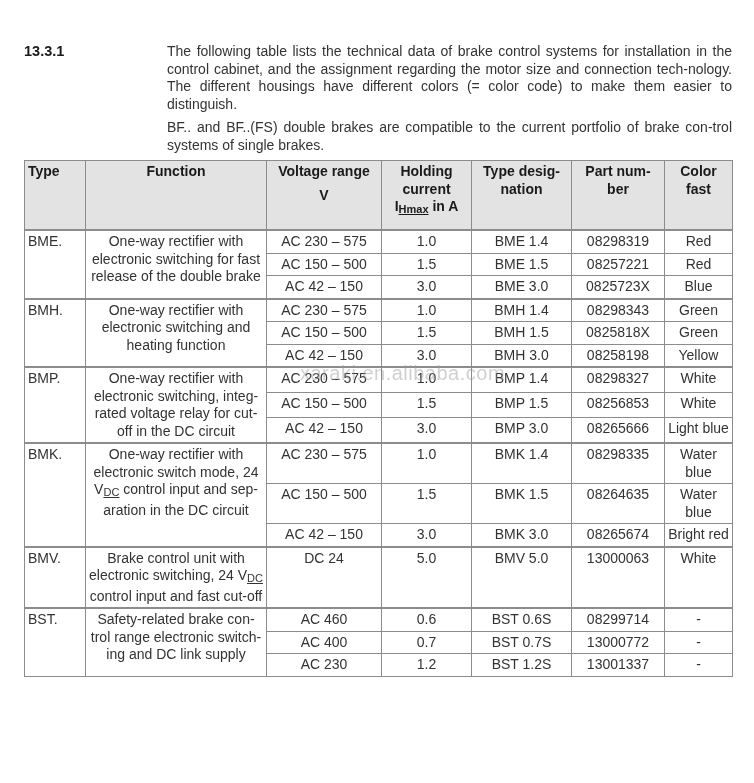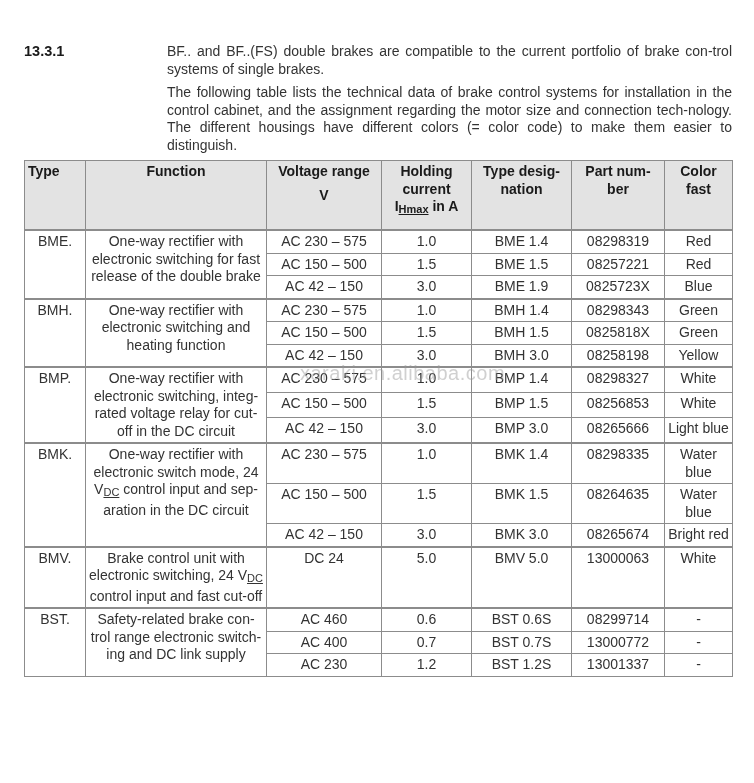--- a/index.html
+++ b/index.html
@@ -34,39 +34,39 @@
   table.spec th, table.spec td {
     border: 1px solid #8c8c8c; padding: 2px 3px; vertical-align: top;
     line-height: 17.5px;
   }
   table.spec th {
     background: #e3e3e3; font-weight: bold; color: #1a1a1a; text-align: center;
     height: 64px; 
   }
   table.spec th.left { text-align: left; }
   table.spec td { text-align: center; }
-  table.spec td.type { text-align: center; }
+  table.spec td.type { text-align: left; }
   table.spec tr.grp-top td { border-top: 2px solid #8c8c8c; }
   sub { font-size: 11px; vertical-align: -2px; text-decoration: underline; }
   .watermark {
     position: absolute; left: 300px; top: 362px;
     font-size: 20px; color: rgba(150,150,150,0.45); letter-spacing: 0.5px;
     pointer-events: none;
   }
 </style>
 </head>
 <body>
 
 <div class="heading">
   <span class="num">13.3.1</span>
 </div>
 
 <div class="intro">
+  <p>The following table lists the technical data of brake control systems for installation in the control cabinet, and the assignment regarding the motor size and connection tech-nology. The different housings have different colors (= color code) to make them easier to distinguish.</p>
   <p>BF.. and BF..(FS) double brakes are compatible to the current portfolio of brake con-trol systems of single brakes.</p>
-  <p>The following table lists the technical data of brake control systems for installation in the control cabinet, and the assignment regarding the motor size and connection tech-nology. The different housings have different colors (= color code) to make them easier to distinguish.</p>
 </div>
 
 <table class="spec">
   <colgroup>
     <col class="c1">
       <col class="c2">
       <col class="c3">
       <col class="c4">
       <col class="c5">
       <col class="c6">
@@ -104,21 +104,21 @@
     <tr>
       <td>AC 150 – 500</td>
       <td>1.5</td>
       <td>BME 1.5</td>
       <td>08257221</td>
       <td>Red</td>
     </tr>
     <tr>
       <td>AC 42 – 150</td>
       <td>3.0</td>
-      <td>BME 1.9</td>
+      <td>BME 3.0</td>
       <td>0825723X</td>
       <td>Blue</td>
     </tr>
 
     <tr class="grp-top">
       <td class="type" rowspan="3">BMH.</td>
       <td rowspan="3">One-way rectifier with electronic switching and heating function</td>
       <td>AC 230 – 575</td>
       <td>1.0</td>
       <td>BMH 1.4</td>

